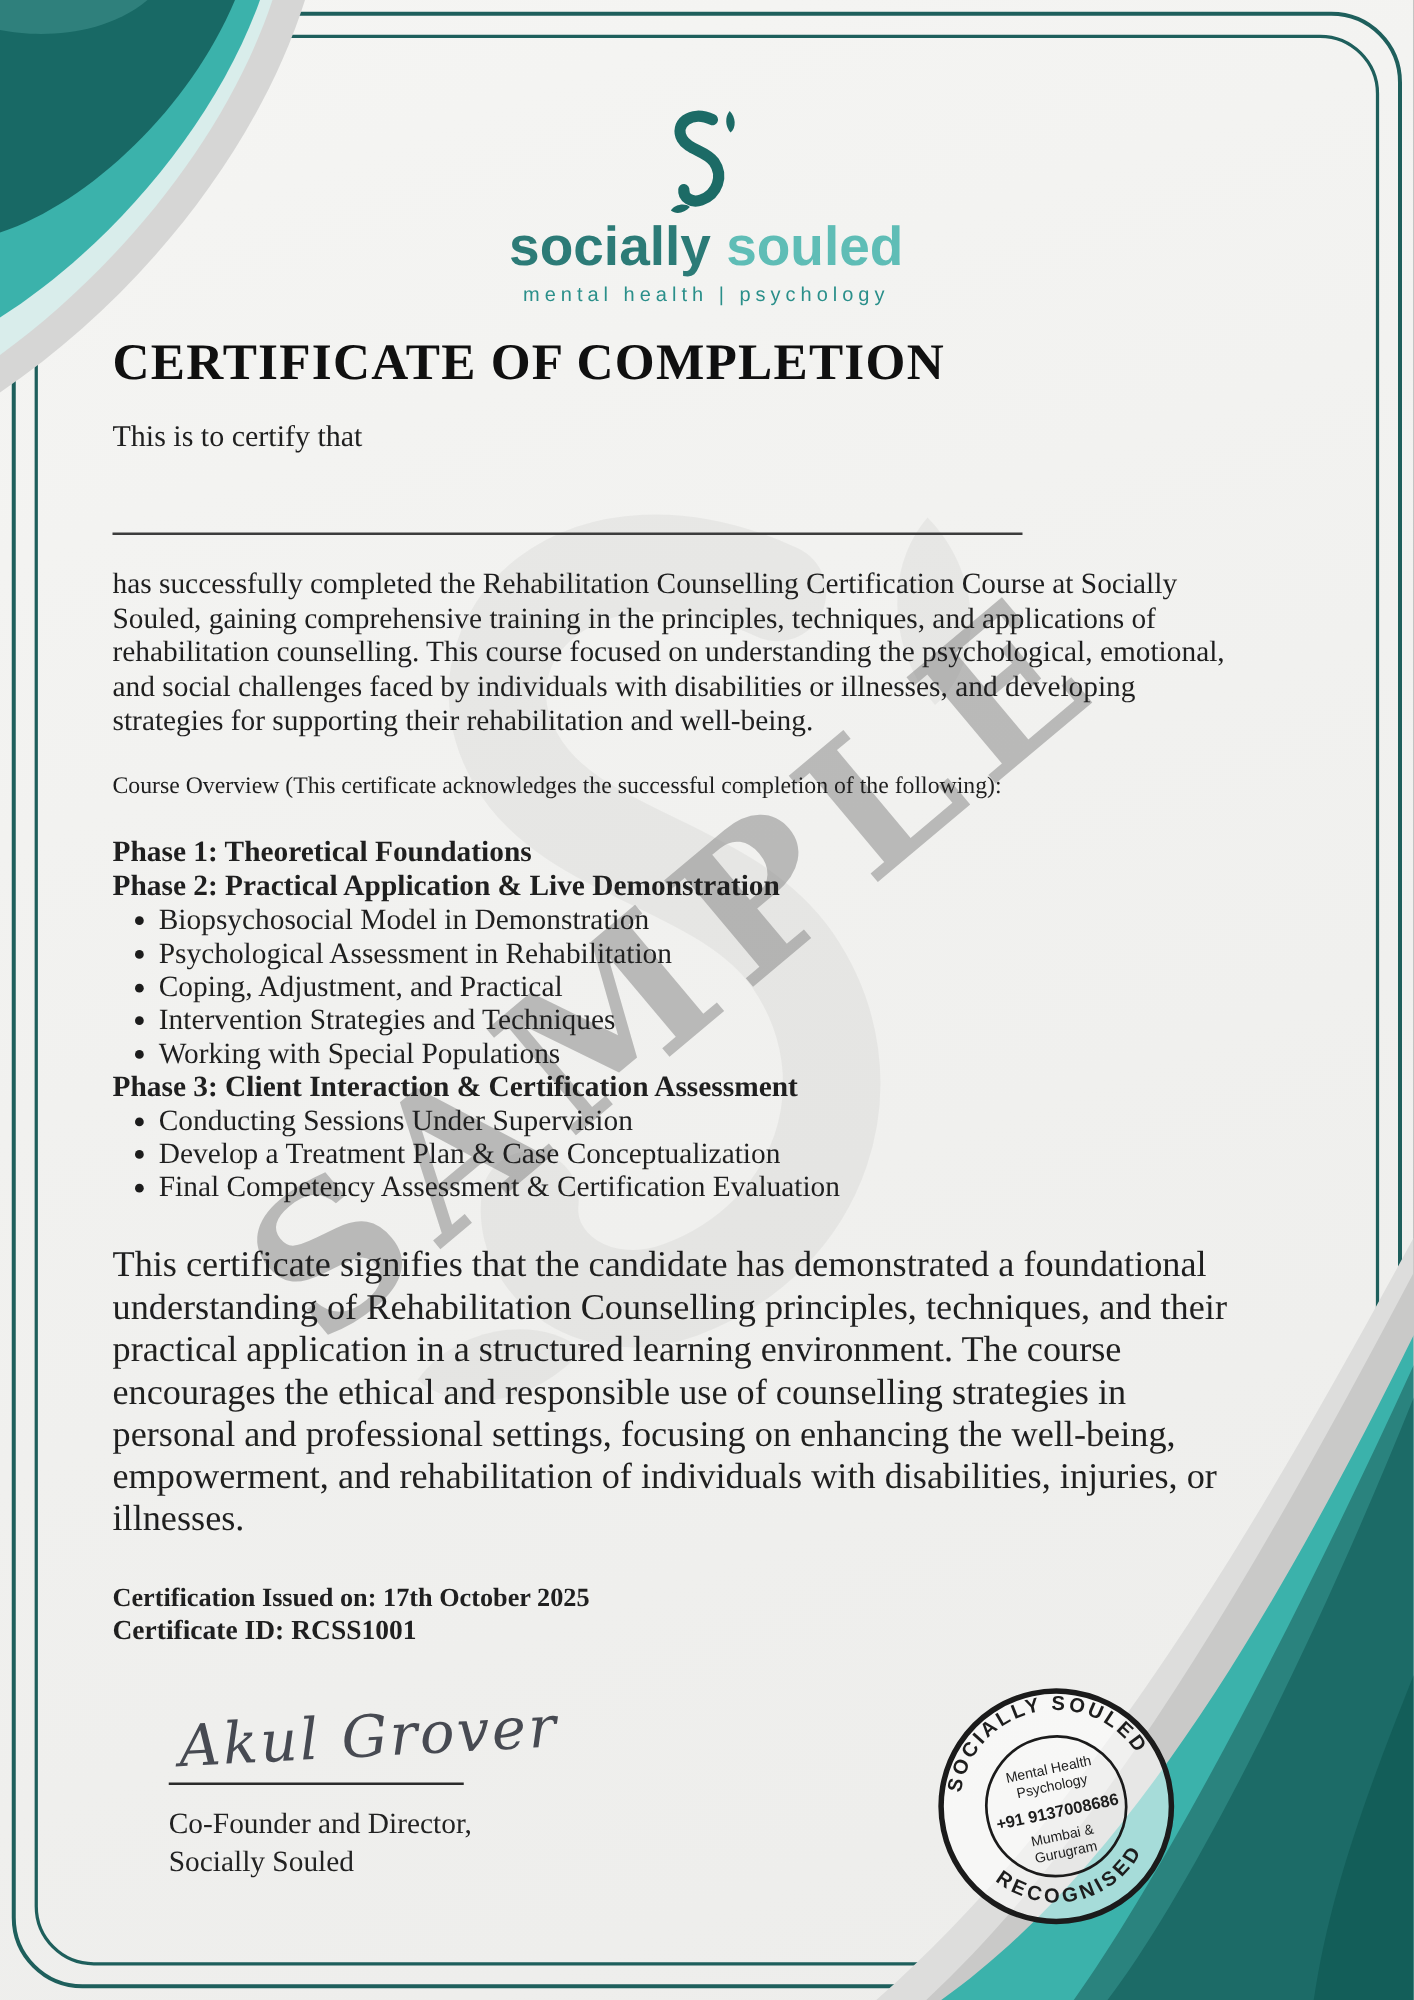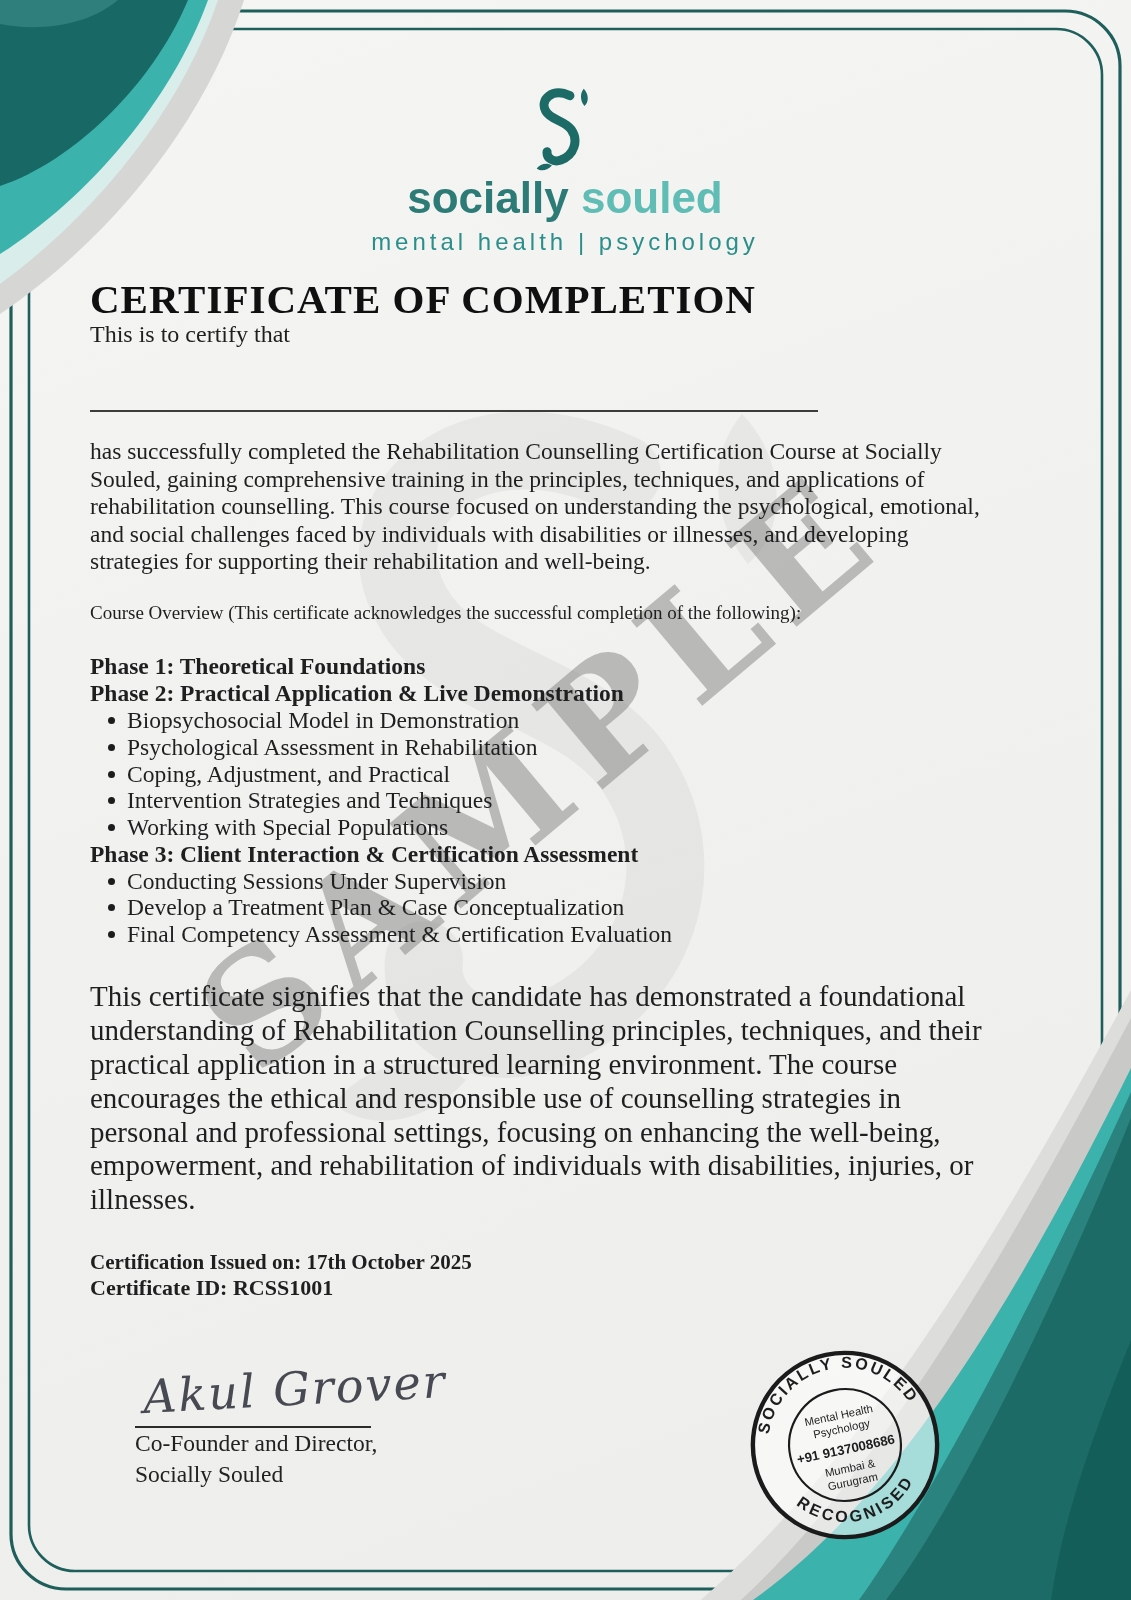--- a/index.html
+++ b/index.html
@@ -18,41 +18,41 @@
     transform:translate(-50%,-50%) rotate(-40deg);
     font-family:"DejaVu Serif",serif;font-weight:bold;font-size:152px;
     letter-spacing:16px;color:rgba(130,130,130,0.5);white-space:nowrap;
   }
   .content{position:absolute;left:90px;top:0;width:950px;z-index:4;}
   .logo-block{margin-top:86px;text-align:center;}
   .logo-icon{height:90px;margin:0 auto 4px auto;}
   .wordmark{font-family:"Liberation Sans",sans-serif;font-weight:bold;font-size:44px;line-height:1;}
   .wordmark .w1{color:#2c7b77;}
   .wordmark .w2{color:#5fbdb6;}
-  .tagline{font-family:"Liberation Sans",sans-serif;font-size:24px;letter-spacing:4px;color:#2a8f8a;margin-top:8px;}
+  .tagline{font-family:"Liberation Sans",sans-serif;font-size:16px;letter-spacing:4px;color:#2a8f8a;margin-top:8px;}
   .title{margin:22px 0 0 0;text-align:left;font-size:41px;font-weight:bold;letter-spacing:1px;color:#101010;line-height:1.05;}
-  .certify{font-size:24px;}
+  .certify{margin-top:26px;font-size:24px;}
   .name-line{margin-top:62px;width:728px;border-top:2px solid #3c3c3c;height:0;}
   .body-par{margin-top:26px;width:908px;font-size:23.5px;line-height:1.17;}
   .overview{margin-top:27px;width:908px;font-size:19px;line-height:1.17;}
   .phases{margin-top:28px;}
   .phase-h{font-size:23.5px;font-weight:bold;line-height:1.16;}
   ul.phase-list{list-style:none;margin:0;padding:0;}
   ul.phase-list li{display:flex;align-items:flex-start;padding-left:18px;font-size:23.5px;line-height:1.135;}
   .dot{flex:0 0 auto;width:7px;height:7px;border-radius:50%;background:#1c1c1c;margin:10px 12px 0 0;}
   .closing{margin-top:32px;width:908px;font-size:29px;line-height:1.17;}
   .issued{margin-top:33px;font-size:21px;font-weight:bold;line-height:1.2;}
   .certid{font-size:22px;font-weight:bold;line-height:1.2;}
   .sig-block{position:absolute;left:135px;top:1362px;z-index:4;}
   .sig-script{
     font-family:"DejaVu Serif",serif;font-style:italic;font-size:46px;color:#474a52;
     transform:rotate(-3deg);margin-left:8px;letter-spacing:2px;
   }
   .sig-line{width:236px;border-top:2px solid #2b2b2b;margin-top:10px;}
-  .sig-role{font-size:23.5px;line-height:1.3;margin-top:0;color:#222;}
+  .sig-role{font-size:23.5px;line-height:1.3;margin-top:16px;color:#222;}
   .seal{position:absolute;left:747px;top:1347px;width:196px;height:196px;z-index:5;}
   .seal text{font-family:"Liberation Sans",sans-serif;fill:#1d1d1d;}
 </style>
 </head>
 <body>
 
 <div class="page">
 
   <svg class="ghost-logo" viewBox="0 0 110 130" preserveAspectRatio="xMidYMid meet">
     <g fill="none" stroke="#333" stroke-width="13" stroke-linecap="round">

